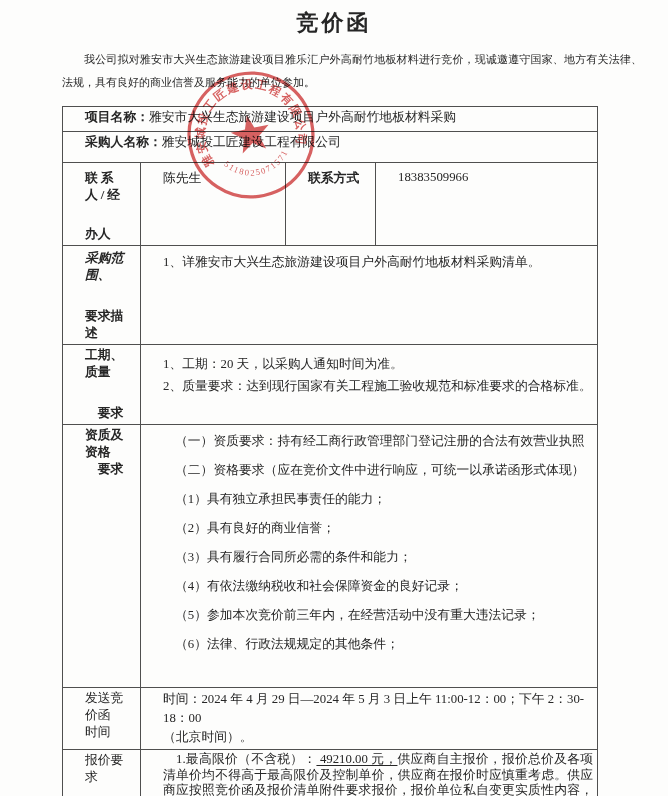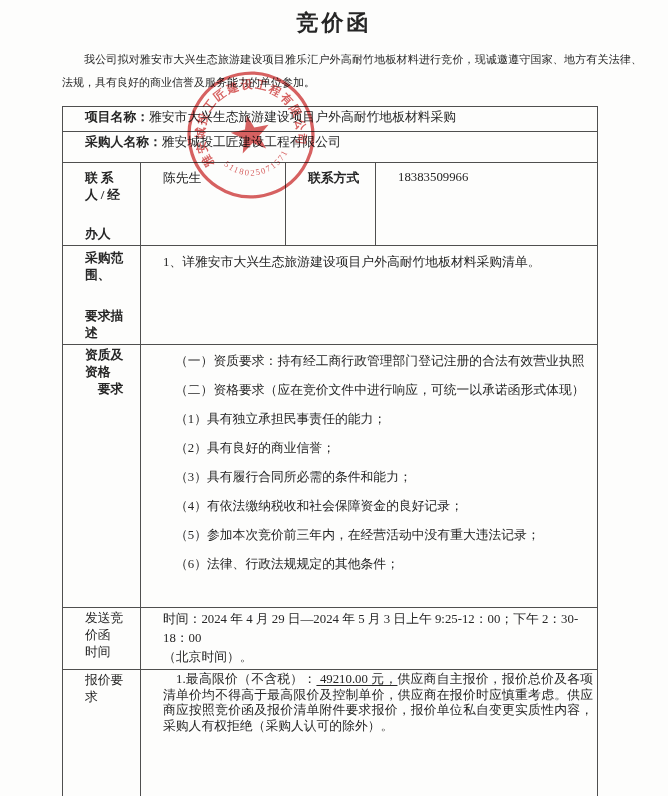--- a/index.html
+++ b/index.html
@@ -42,21 +42,21 @@
   col.c1{width:78px;} col.c2{width:145px;} col.c3{width:90px;} col.c4{width:222px;}
   .r1 td{height:20px;} .r2 td{height:26px;} .r3 td{height:56px;}
   .r4 td{height:28px;} .r5 td{height:53px;} .r6 td{height:55px;}
   .r7 td{height:258px;} .r8 td{height:33px;} .r9 td{height:122px;}
   td.labelcell{font-weight:bold;padding-left:5px;}
   td.plaincell{font-weight:normal;}
   .inline-label{font-weight:bold;}
   .vcenter{vertical-align:middle;}
   .contact-label .l1{letter-spacing:3px;margin-top:5px;}
   .contact-label .l2{margin-top:22px;}
-  .two-line-label .l1{margin-top:2px;}
+  .two-line-label .l1{margin-top:2px;font-style:italic;}
   .gap-label .l2{margin-top:24px;}
   .mid-label{vertical-align:middle;}
   .mid-label .l2c{text-align:center;}
   .schedule-cell div{line-height:22px;}
   .qual-cell div{line-height:29px;padding-left:12px;}
   .qual-cell{padding-top:6px;}
   .send-cell div{line-height:19px;}
   .quote-cell p{margin:0;line-height:15.7px;text-indent:13px;text-align:justify;}
   .quote-cell{padding:4px 6px 2px 8px;}
   .uline{text-decoration:underline;text-underline-offset:2px;}
@@ -119,20 +119,30 @@
   <tr class="r5">
     <td class="labelcell two-line-label gap-label">
       <div class="l1">采购范围、</div>
       <div class="l2">要求描述</div>
     </td>
     <td colspan="3">
       <div style="margin-top:6px">1、详雅安市大兴生态旅游建设项目户外高耐竹地板材料采购清单。</div>
     </td>
   </tr>
 
+  <tr class="r6">
+    <td class="labelcell mid-label gap-label">
+      <div class="l1">工期、质量</div>
+      <div class="l2 l2c">要求</div>
+    </td>
+    <td colspan="3" class="schedule-cell">
+      <div style="margin-top:6px">1、工期：20 天，以采购人通知时间为准。</div>
+      <div>2、质量要求：达到现行国家有关工程施工验收规范和标准要求的合格标准。</div>
+    </td>
+  </tr>
 
   <tr class="r7">
     <td class="labelcell mid-label">
       <div class="l1">资质及资格</div>
       <div class="l2 l2c">要求</div>
     </td>
     <td colspan="3" class="qual-cell">
       <div>（一）资质要求：持有经工商行政管理部门登记注册的合法有效营业执照</div>
       <div>（二）资格要求（应在竞价文件中进行响应，可统一以承诺函形式体现）</div>
       <div>（1）具有独立承担民事责任的能力；</div>
@@ -143,21 +153,21 @@
       <div>（6）法律、行政法规规定的其他条件；</div>
     </td>
   </tr>
 
   <tr class="r8">
     <td class="plaincell">
       <div>发送竞价函</div>
       <div>时间</div>
     </td>
     <td colspan="3" class="send-cell">
-      <div>时间：2024 年 4 月 29 日—2024 年 5 月 3 日上午 9:25-12：00；下午 2：30-18：00</div>
+      <div>时间：2024 年 4 月 29 日—2024 年 5 月 3 日上午 11:00-12：00；下午 2：30-18：00</div>
       <div>（北京时间）。</div>
     </td>
   </tr>
 
   <tr class="r9">
     <td class="plaincell vcenter">报价要求</td>
     <td colspan="3" class="quote-cell">
       <p><span>1.最高限价（不含税）：</span><span class="uline"> 49210.00 元，</span><span>供应商自主报价，报价总价及各项清单价均不得高于最高限价及控制单价，供应商在报价时应慎重考虑。供应商应按照竞价函及报价清单附件要求报价，报价单位私自变更实质性内容，采购人有权拒绝（采购人认可的除外）。</span></p>
 
     </td>

